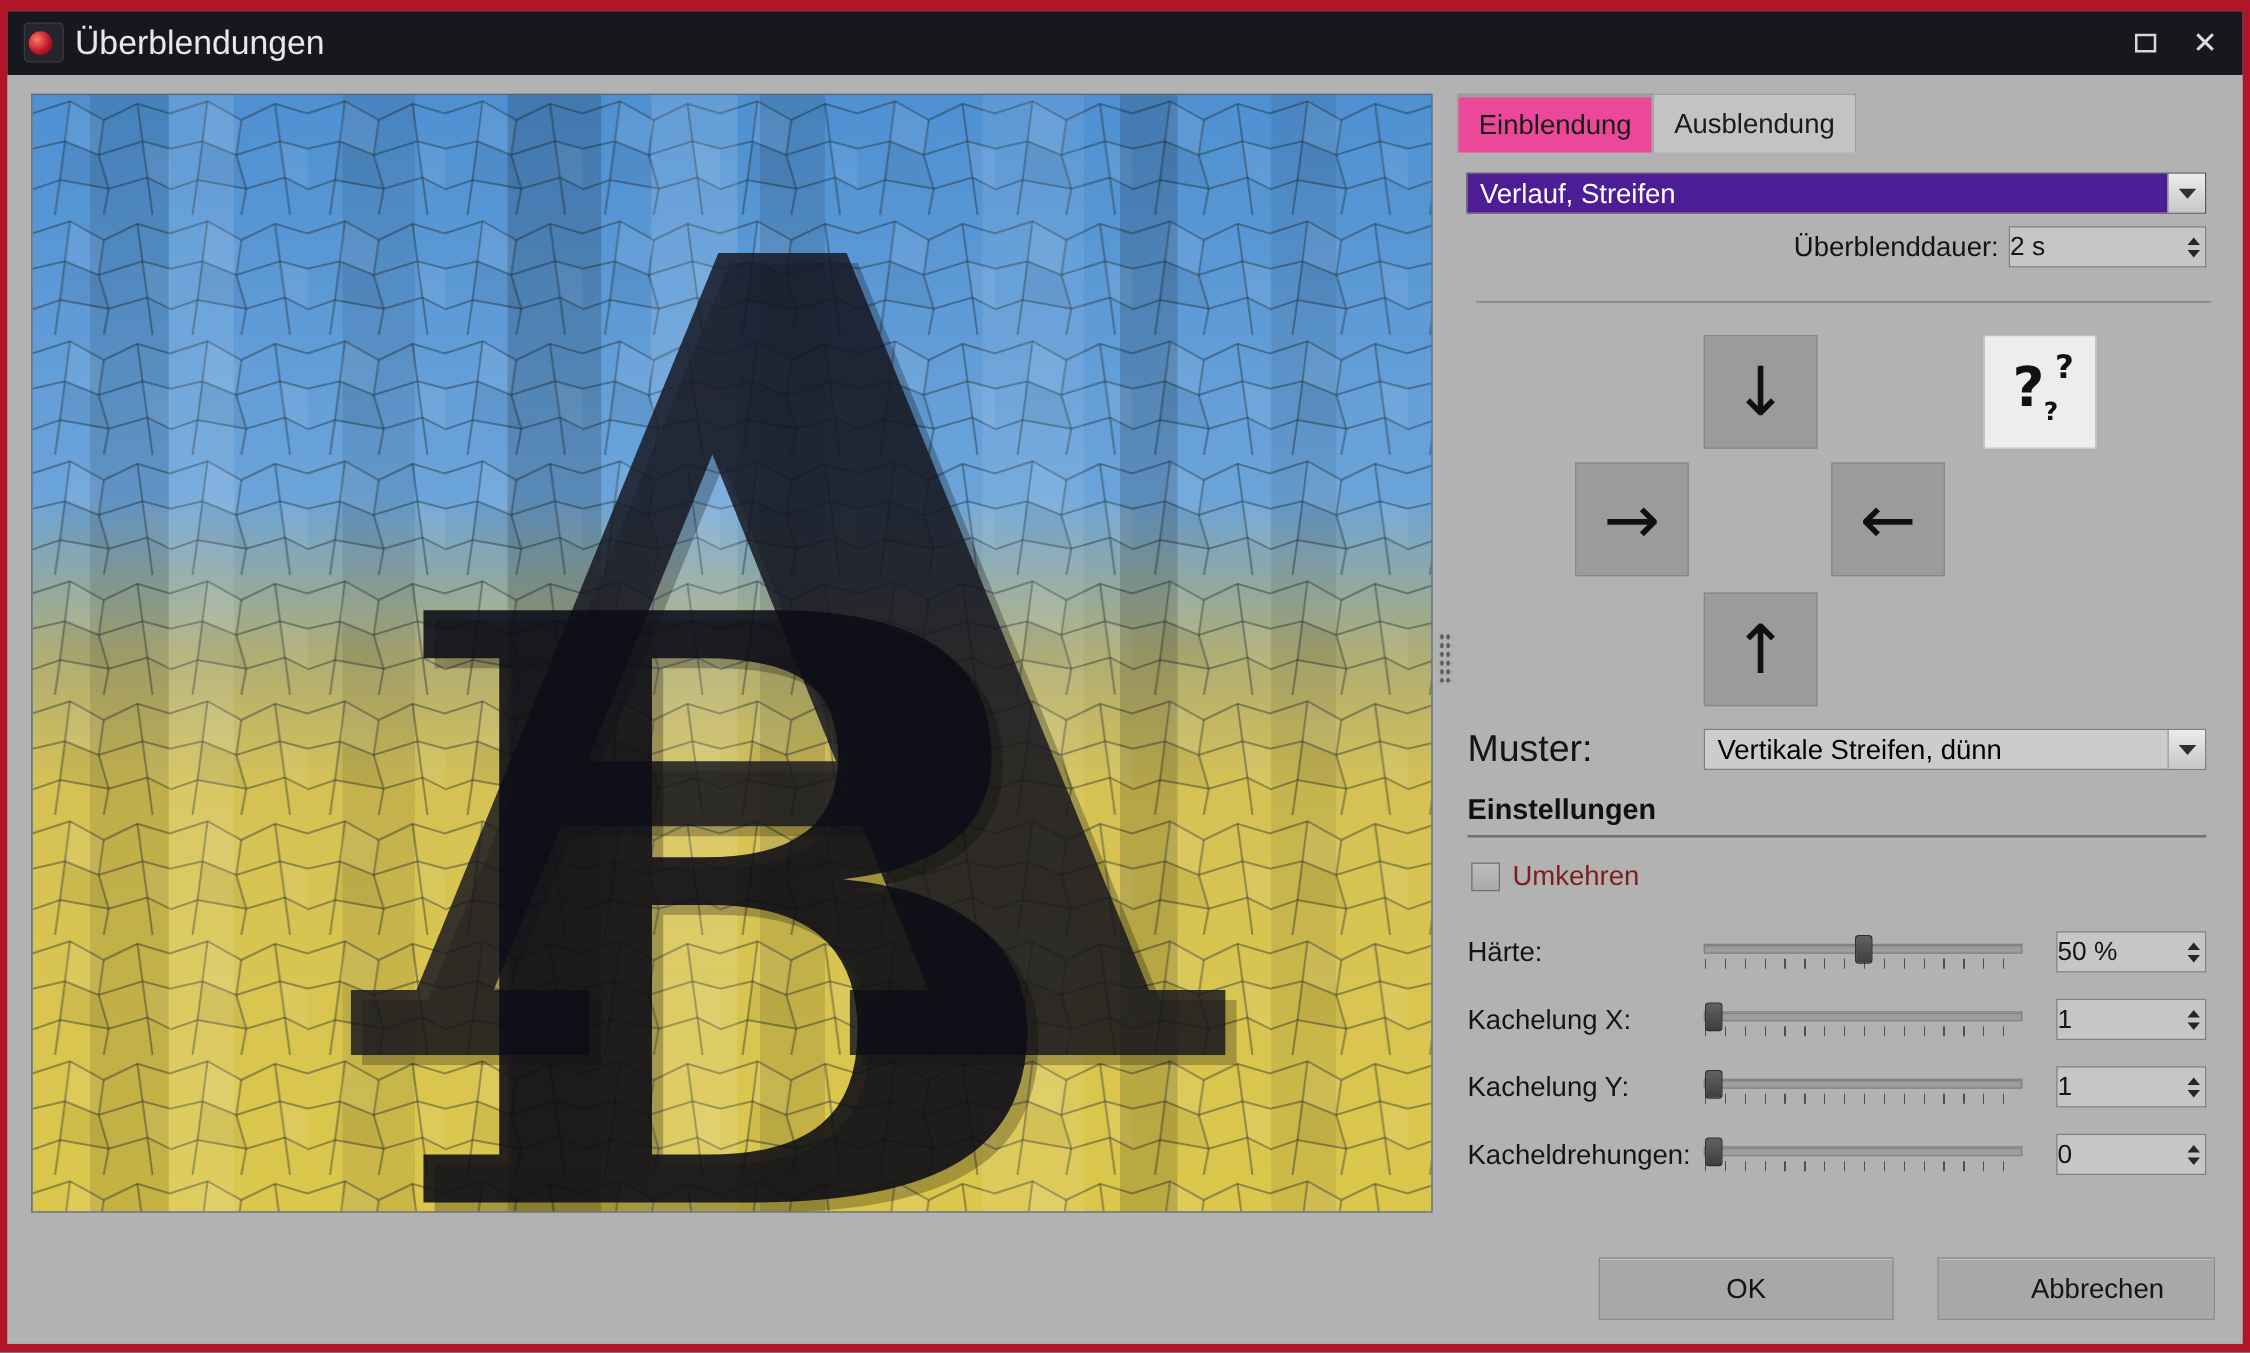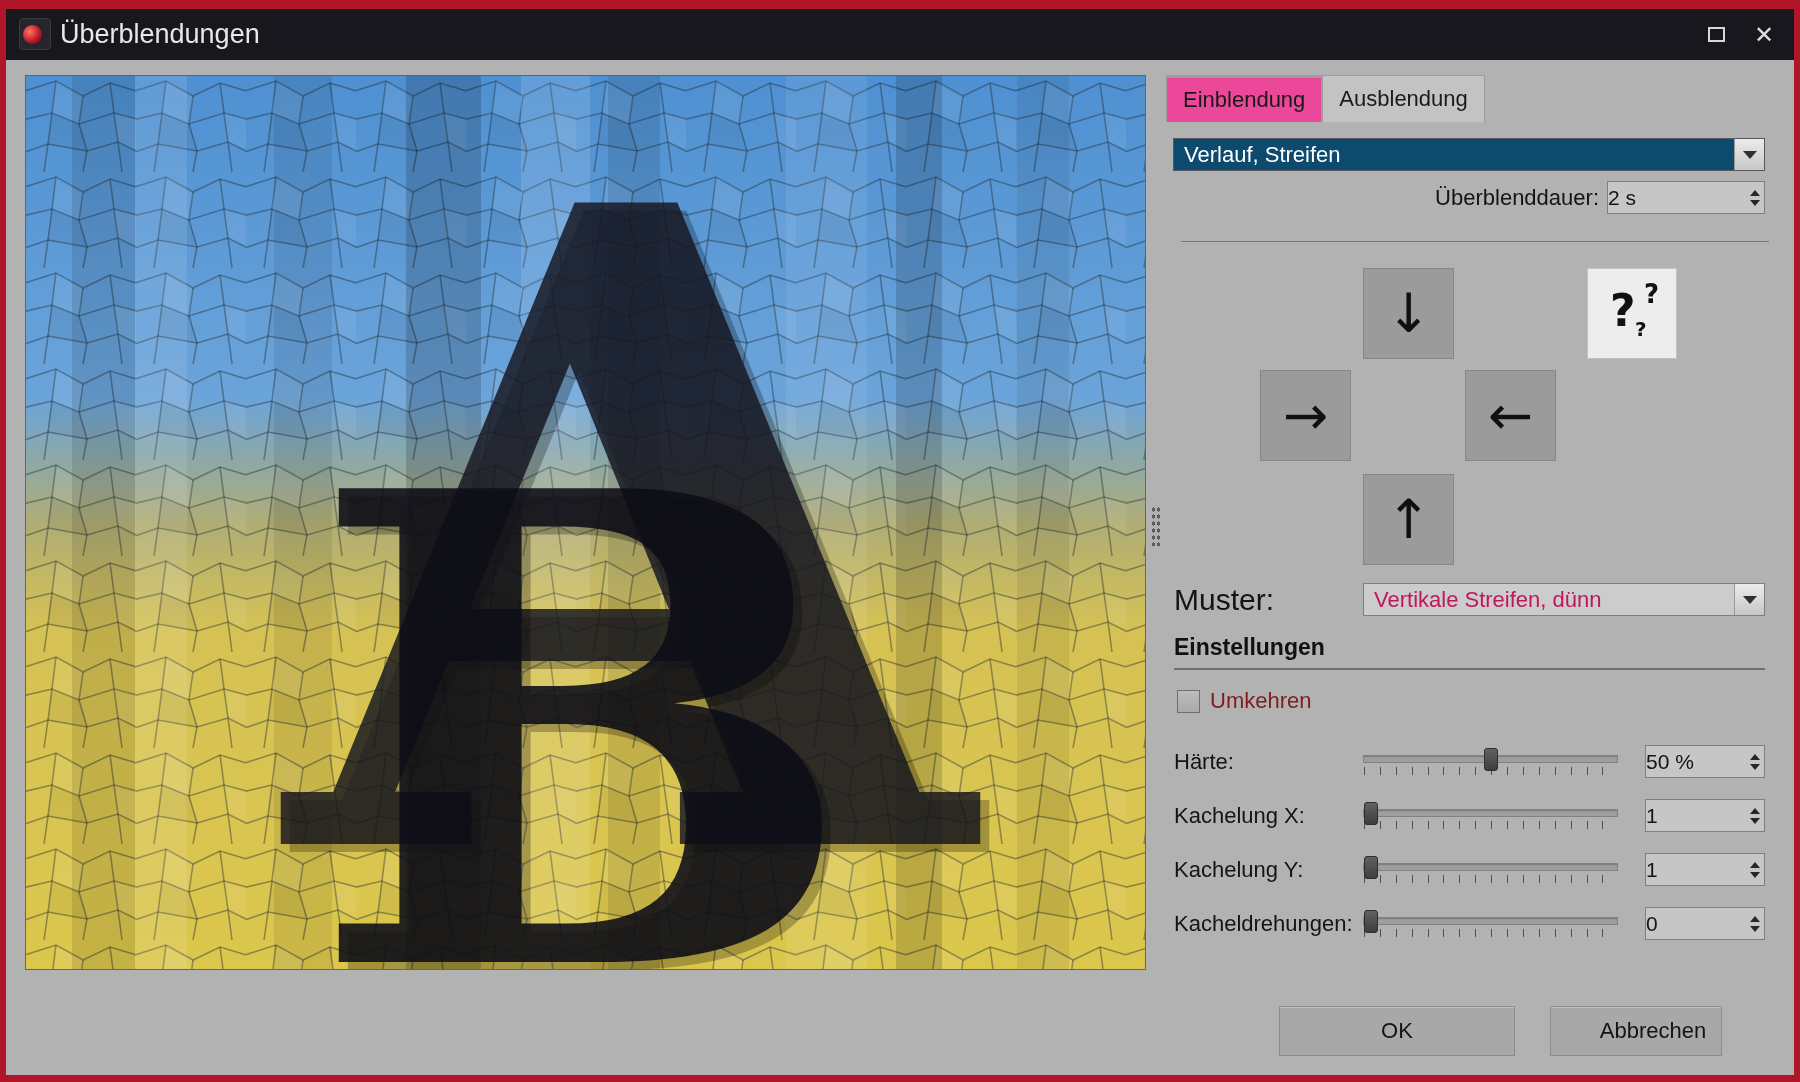--- a/index.html
+++ b/index.html
@@ -62,23 +62,23 @@
   }
   
   .dd {
     position:absolute; height:33px; display:flex;
     border:1px solid #58585e; background:#cccccc; cursor:pointer;
   }
   .dd-type { left:1167px; top:78px; width:592px; }
   .dd-muster { left:1357px; top:523px; width:402px; border-color:#7f7f7f; }
   .dd-value {
     flex:1 1 auto; padding:0 10px; line-height:31px; font-size:22px;
-    color:#be185d; white-space:nowrap; overflow:hidden;
-  }
-  .dd-value.blue { background:#0c4a6e; color:#ffffff; }
+    color:#000000; white-space:nowrap; overflow:hidden;
+  }
+  .dd-value.blue { background:#4c1d95; color:#ffffff; }
   .dd-btn {
     flex:0 0 30px; display:flex; align-items:center; justify-content:center;
     background:linear-gradient(#ececec,#c7c7c7); border-left:1px solid #9a9a9a;
   }
   .tri-down {
     width:0; height:0; border-left:7px solid transparent;
     border-right:7px solid transparent; border-top:8px solid #303030; display:block;
   }
   .tri-up-sm, .tri-down-sm { width:0; height:0; display:block; }
   .tri-up-sm   { border-left:5px solid transparent; border-right:5px solid transparent; border-bottom:6px solid #262626; }
@@ -159,21 +159,21 @@
   }
   .s-value { left:1639px; top:0; width:120px; }
   
   .btn {
     position:absolute; top:946px; height:50px; background:#a8a8a8;
     border:1px solid #8c8c8c; font-size:22px; color:#141414;
     display:flex; align-items:center; justify-content:center; cursor:pointer;
     box-shadow:inset 0 1px 0 #c4c4c4;
   }
   .btn.ok { left:1273px; width:236px; }
-  .btn.cancel { left:1544px; width:172px;padding-left:34px; }
+  .btn.cancel { left:1544px; width:222px;padding-left:34px; }
 </style>
 </head>
 <body>
 
 <div class="frame">
   <div class="window">
 
     <div class="titlebar">
       <div class="app-icon">
           <span class="lens"></span>

